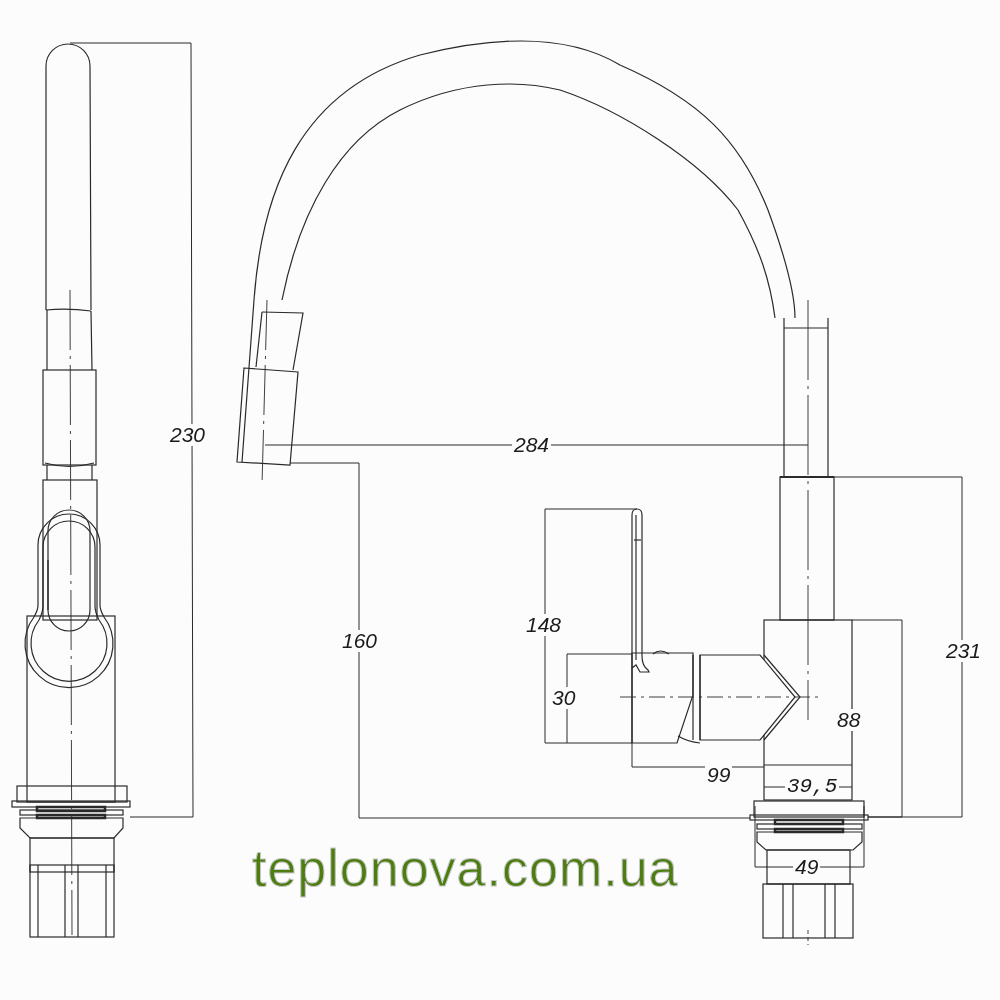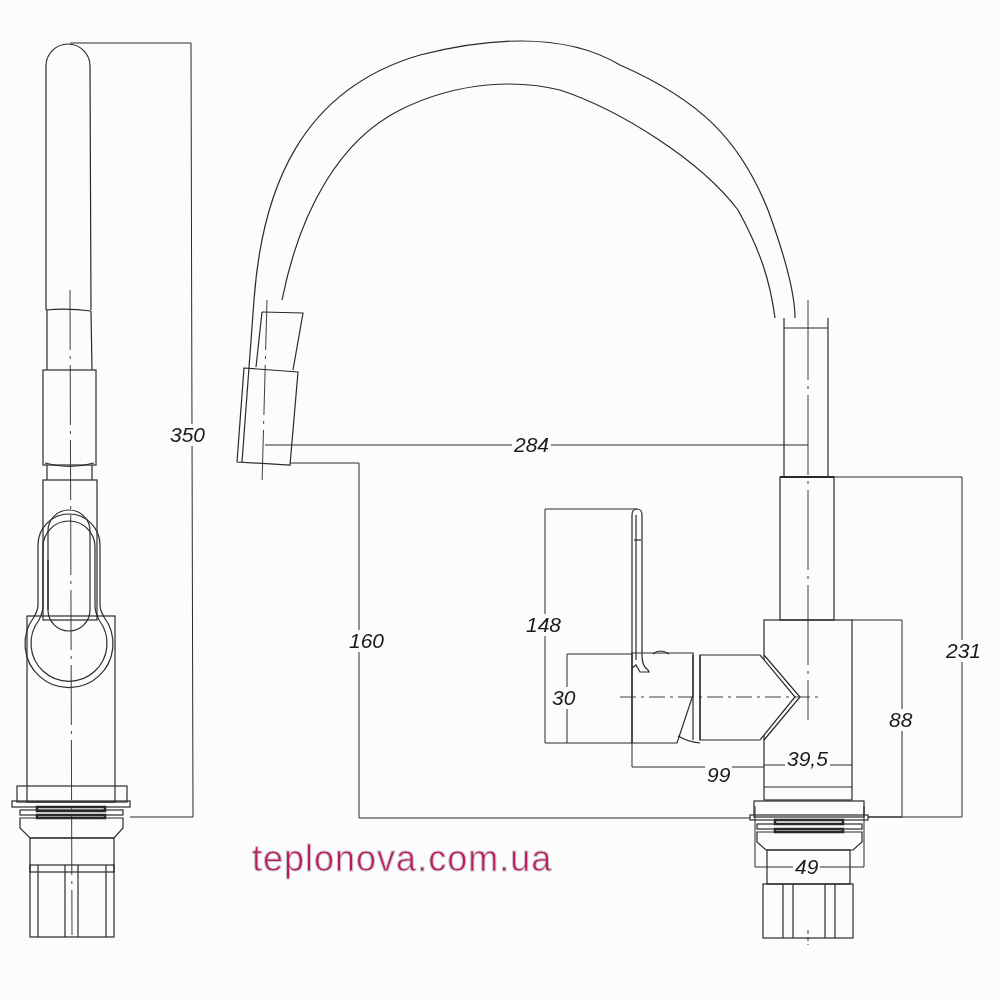--- a/index.html
+++ b/index.html
@@ -13,23 +13,23 @@
       color: #1a1a1a;
       background: #fcfcfd;
       line-height: 22px;
       padding: 0 2px;
       white-space: nowrap;
     }
     .watermark {
       position: absolute;
       left: 252px; top: 838px;
       font-family: "Liberation Sans", sans-serif;
-      font-size: 36px;
+      font-size: 52px;
       letter-spacing: 1px;
-      color: #be185d;
+      color: #4d7c0f;
       -webkit-text-stroke: 1px #c8c8cc;
       white-space: nowrap;
     }
   </style>
 </head>
 <body>
 
 <div class="canvas">
   <svg width="1000" height="1000" viewBox="0 0 1000 1000" fill="none" stroke="#2a2a2a" stroke-width="1.2">
 
@@ -142,23 +142,23 @@
       <polyline points="852,620 902,620 902,817 868,817" stroke-width="1"></polyline>
 
       <polyline points="834,477 962,477 962,817 868,817" stroke-width="1"></polyline>
 
       <polyline points="755,806 755,867 864,867 864,806" stroke-width="1"></polyline>
     </g>
   </svg>
 
   <div class="watermark">teplonova.com.ua</div>
 
-  <div class="dim-label" style="left:168px; top:424px;">350</div>
+  <div class="dim-label" style="left:168px; top:424px;">230</div>
   <div class="dim-label" style="left:512px; top:434px;">284</div>
-  <div class="dim-label" style="left:340px; top:630px;margin-left:7px;">160</div>
+  <div class="dim-label" style="left:340px; top:630px;">160</div>
   <div class="dim-label" style="left:524px; top:614px;">148</div>
   <div class="dim-label" style="left:550px; top:687px;">30</div>
   <div class="dim-label" style="left:705px; top:756px;margin-top:8px;">99</div>
-  <div class="dim-label" style="left:785px; top:748px;">39,5</div>
-  <div class="dim-label" style="left:887px; top:709px;text-align:right;">88</div>
+  <div class="dim-label" style="left:785px; top:776px;font-family:Liberation Mono, monospace;">39,5</div>
+  <div class="dim-label" style="left:835px; top:709px;text-align:right;">88</div>
   <div class="dim-label" style="left:944px; top:640px;">231</div>
   <div class="dim-label" style="left:793px; top:856px;">49</div>
 </div>
 
 </body></html>

